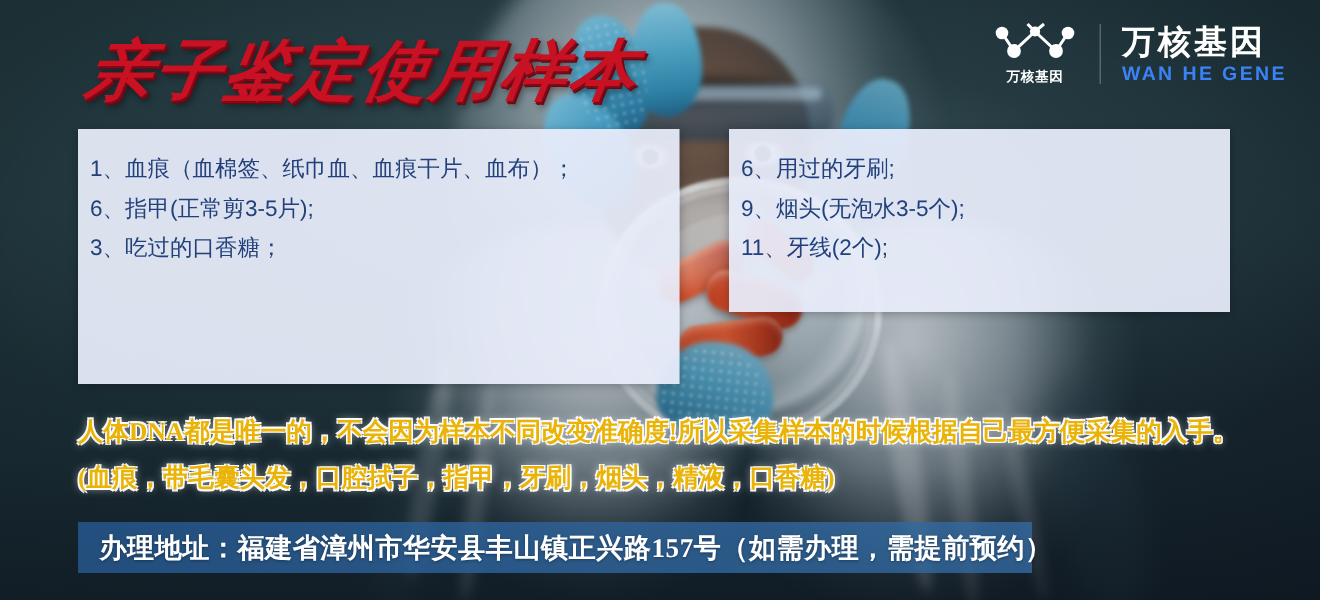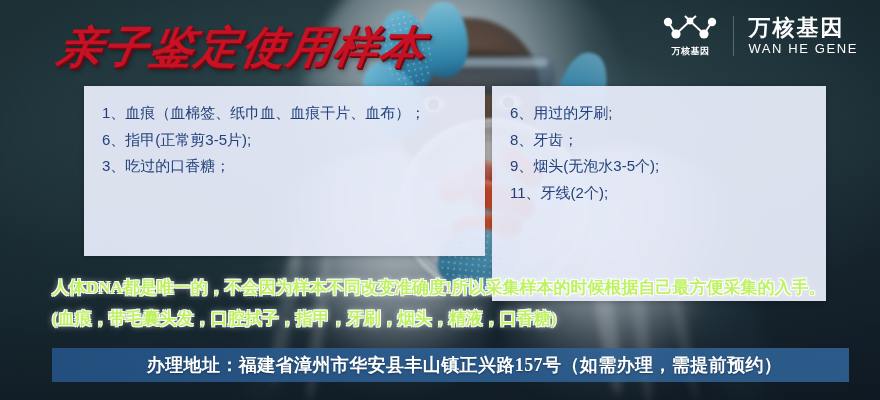--- a/index.html
+++ b/index.html
@@ -219,62 +219,61 @@
     font-size:9px; font-weight:bold; color:#ffffff; letter-spacing:.5px;
     font-family:"Liberation Sans", sans-serif;
   }
   .logo-sep { width:1px; height:40px; background:rgba(255,255,255,0.25); }
   .logo-text { display:flex; flex-direction:column; align-items:flex-start; gap:2px; }
   .logo-cn {
     font-size:22px; font-weight:bold; color:#ffffff; letter-spacing:2px;
     font-family:"Liberation Sans", sans-serif; line-height:1.05;
   }
   .logo-en {
-    font-size:13px; font-weight:normal; color:#ffffff; letter-spacing:1.6px;
+    font-size:13px; font-weight:bold; color:#3b82f6; letter-spacing:1.6px;
     font-family:"Liberation Sans", sans-serif;
   }
 
   
   .panel {
     position:absolute;
     background:rgba(232,236,250,0.94);
-    padding:14px 14px 10px 18px;
+    padding:14px 14px 10px 8px;
     box-shadow:0 1px 6px rgba(0,0,0,0.28);
-    margin-left:32px;
   }
   .panel-left  { left:52px;  top:86px; width:401px; height:170px; }
-  .panel-right { left:460px; top:86px; width:334px; height:215px; }
+  .panel-right { left:486px; top:86px; width:334px; height:122px; }
 
   .panel ul { list-style:none; }
   .panel li {
     font-family:"Liberation Sans", sans-serif;
     font-size:15px;
     color:#22417c;
     line-height:1.78;
     white-space:nowrap;
   }
 
   
   .para {
     position:absolute; left:52px; top:272px; width:790px;
     font-family:"Liberation Serif", serif;
     font-size:17px; font-weight:bold;
-    color:#bef264;
+    color:#eab308;
     line-height:1.85;
     text-shadow:
       -1px -1px 0 rgba(255,255,255,0.95),
        1px -1px 0 rgba(255,255,255,0.95),
       -1px  1px 0 rgba(255,255,255,0.95),
        1px  1px 0 rgba(255,255,255,0.95),
        0 0 6px rgba(255,255,255,0.85);
   }
 
   
   .addr {
-    position:absolute; left:52px; top:348px; width:797px; height:34px;
+    position:absolute; left:52px; top:348px; width:636px; height:34px;
     background:linear-gradient(90deg, rgba(36,82,132,0.92) 0%, rgba(44,96,150,0.86) 45%, rgba(52,108,164,0.78) 100%);
     display:flex; align-items:center; justify-content:center;padding-left:28px;
   }
   .addr-text {
     font-family:"Liberation Serif", serif;
     font-size:18px; font-weight:bold; color:#ffffff;
     letter-spacing:.4px; white-space:nowrap;
     text-shadow:0 1px 2px rgba(0,0,0,0.35);
   }
 </style>
@@ -363,21 +362,20 @@
     <ul>
       <li>1、血痕（血棉签、纸巾血、血痕干片、血布）；</li>
       <li>6、指甲(正常剪3-5片);</li>
       <li>3、吃过的口香糖；</li>
     </ul>
   </div>
 
   <div class="panel panel-right">
     <ul>
       <li>6、用过的牙刷;</li>
-      <li>8、牙齿；</li>
       <li>9、烟头(无泡水3-5个);</li>
       <li>11、牙线(2个);</li>
     </ul>
   </div>
 
   <div class="para">人体DNA都是唯一的，不会因为样本不同改变准确度!所以采集样本的时候根据自己最方便采集的入手。(血痕，带毛囊头发，口腔拭子，指甲，牙刷，烟头，精液，口香糖)</div>
 
   <div class="addr">
     <span class="addr-text">办理地址：福建省漳州市华安县丰山镇正兴路157号（如需办理，需提前预约）</span>
   </div>

